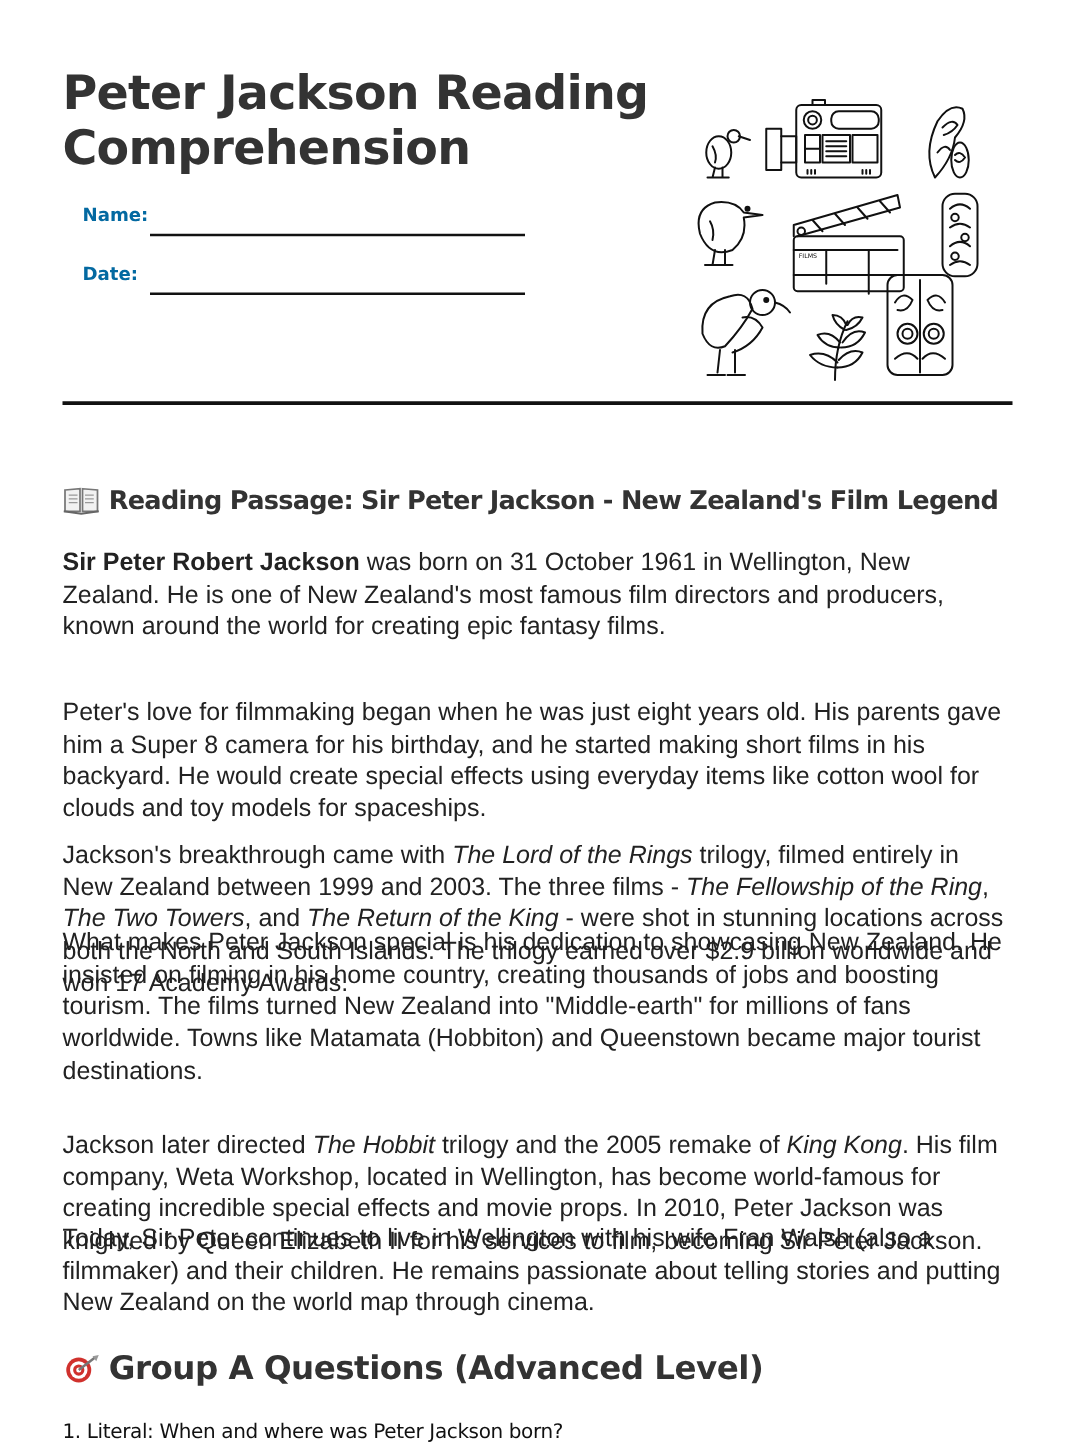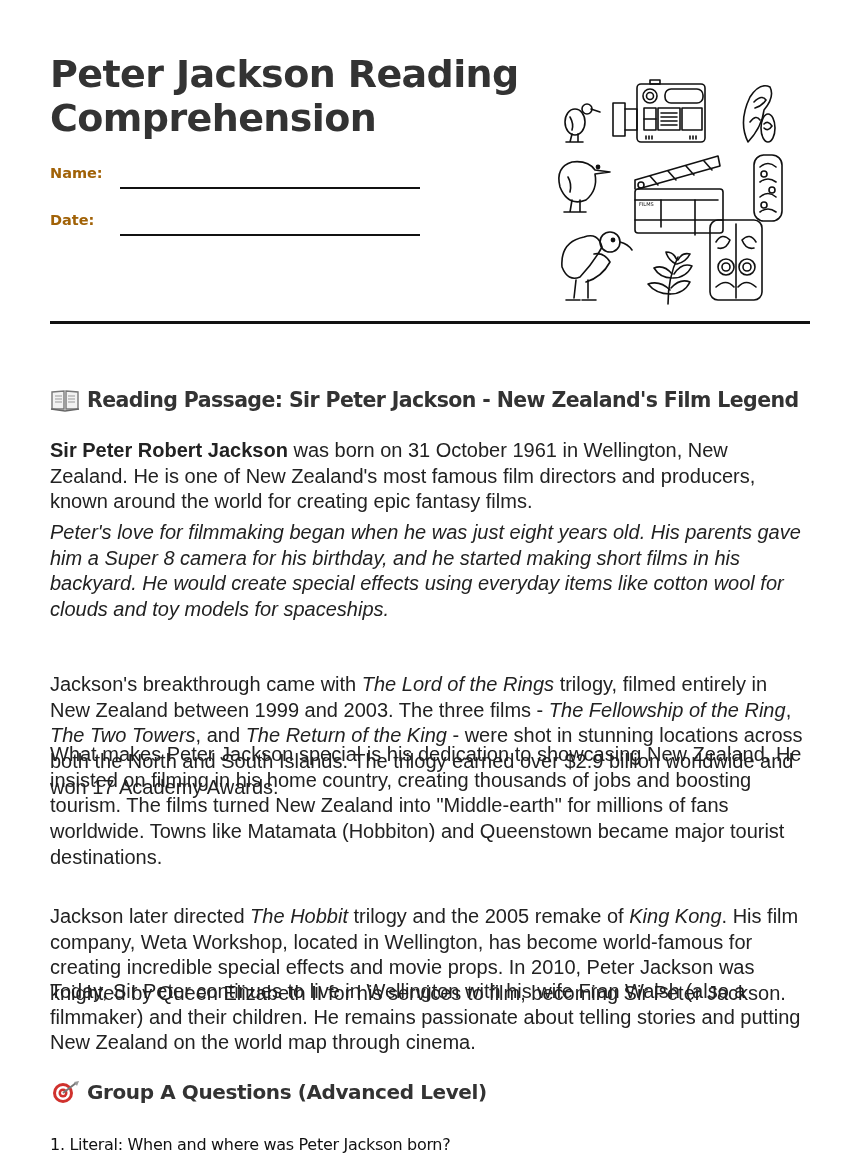--- a/index.html
+++ b/index.html
@@ -11,46 +11,46 @@
     .header { position: relative; height: 324px; border-bottom: 3px solid #111; }
     .title {
       position: absolute; left: 0; top: 52px; width: 480px;
       font-family: "DejaVu Sans", sans-serif; font-weight: bold;
       font-size: 38px; line-height: 44px; color: #333; letter-spacing: -0.6px;
     }
     .field { position: absolute; left: 0; width: 380px; height: 30px; }
     .field.name { top: 163px; }
     .field.date { top: 210px; }
     .field-label {
-      position: absolute; left: 0; top: 2px; font-weight: bold; font-size: 14.5px; color: #a16207;
+      position: absolute; left: 16px; top: 2px; font-weight: bold; font-size: 14.5px; color: #0369a1;
       font-family: "DejaVu Sans", sans-serif;
     }
     .field-line {
       position: absolute; left: 70px; top: 24px; width: 300px; height: 2px; background: #111;
       border: none; outline: none;
     }
     .illustration { position: absolute; left: 500px; top: 72px; width: 240px; height: 240px; }
 
     .section-title {
       position: absolute; left: 0; font-weight: bold; font-size: 21px; color: #333;
       letter-spacing: -0.4px; white-space: nowrap; display: flex; align-items: center;
       font-family: "DejaVu Sans", sans-serif;
     }
     .section-title .emoji { display: inline-block; width: 30px; height: 24px; margin-right: 7px; }
     .passage-title { top: 388px; font-size: 20.5px; letter-spacing: -0.6px; }
-    .group-title { top: 1080px; font-size: 20px; }
+    .group-title { top: 1080px; font-size: 26px; }
 
     .para {
       position: absolute; left: 0; width: 760px;
       font-family: "Liberation Sans", sans-serif; font-size: 20px; line-height: 25.7px; color: #222;
     }
     .para b { font-weight: bold; }
     .para i { font-style: italic; }
     .p1 { top: 438px; }
-    .p2 { top: 520px; font-style: italic; }
+    .p2 { top: 558px; }
     .p3 { top: 624px; margin-top: 48px; }
     .p4 { top: 742px; }
     .p5 { top: 861px; margin-top: 43px; }
     .p6 { top: 979px; }
 
     .question {
       position: absolute; left: 0; top: 1135px; font-weight: normal; font-size: 16px; color: #111;
       font-family: "DejaVu Sans", sans-serif; letter-spacing: -0.3px;
     }
   </style>

